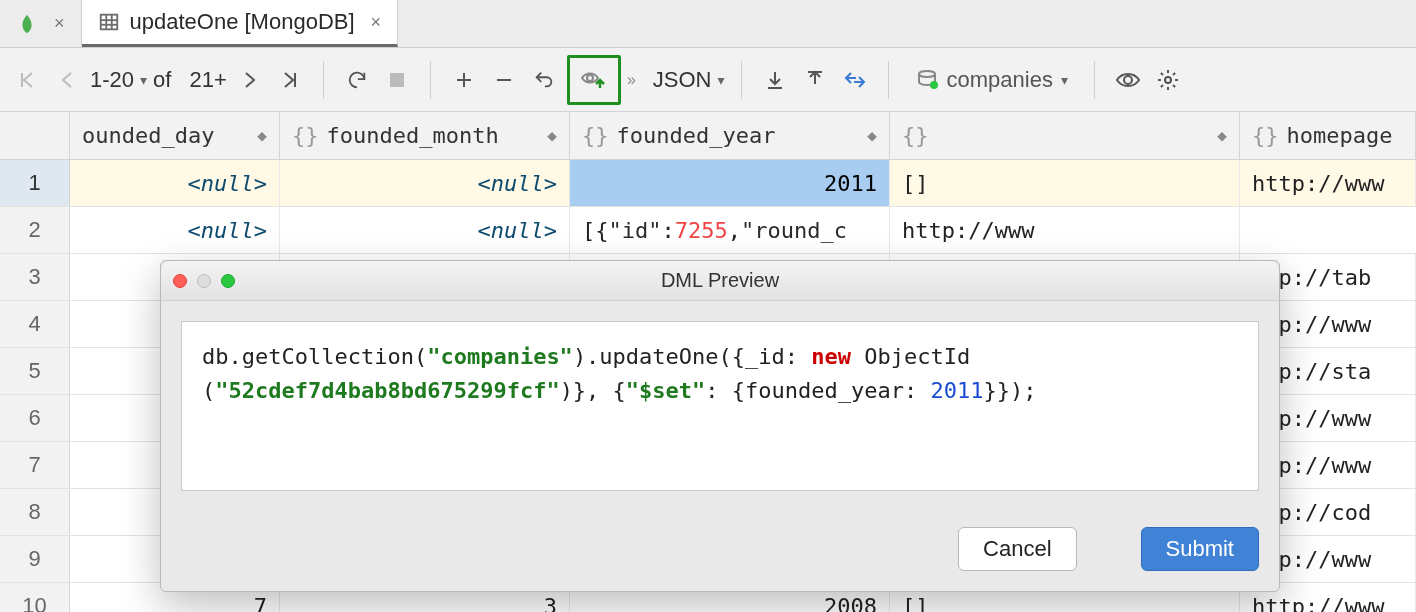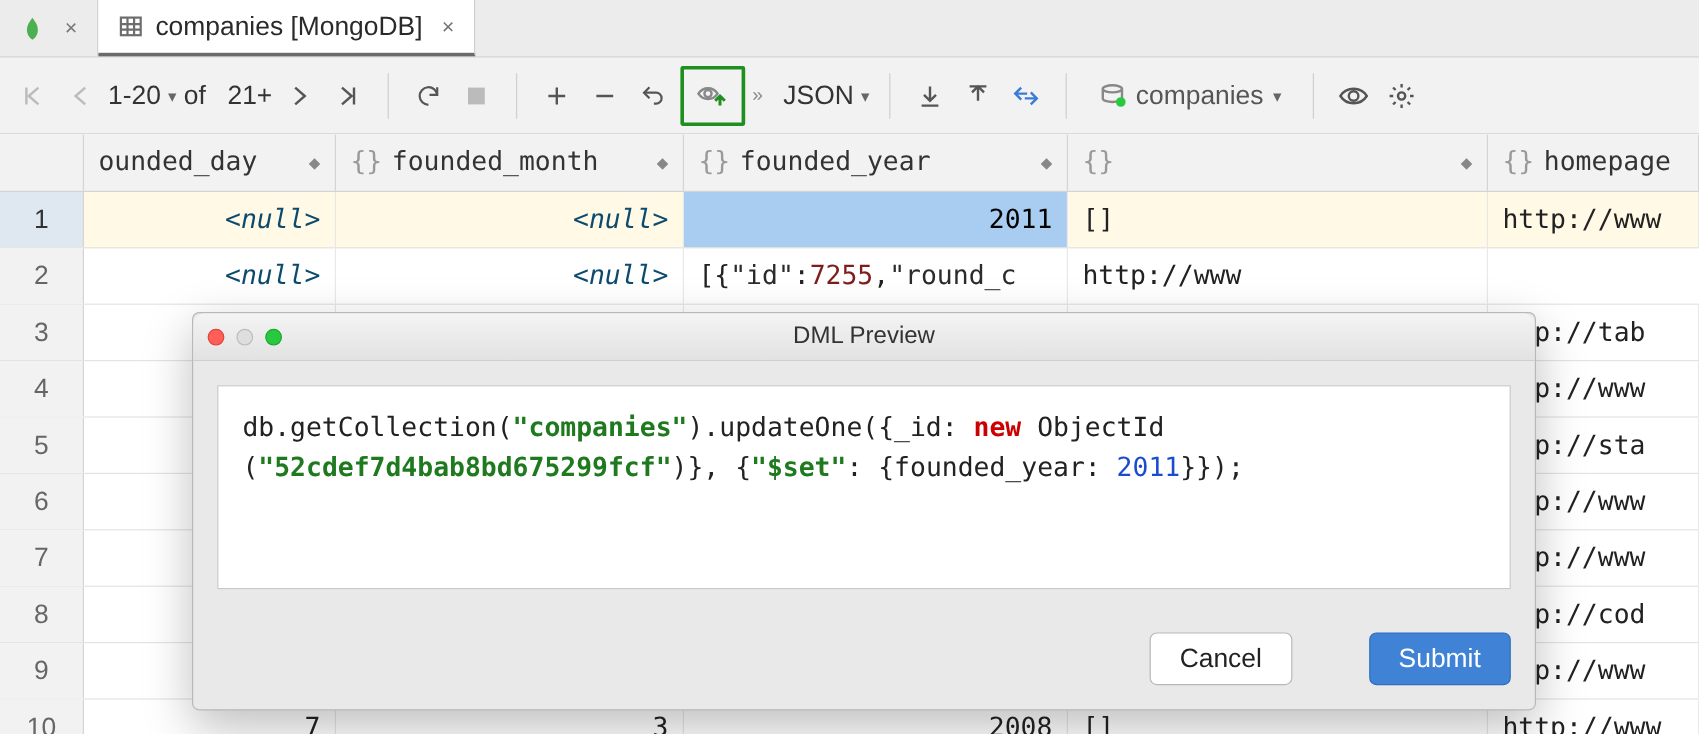--- a/index.html
+++ b/index.html
@@ -39,21 +39,21 @@
   .grid-row { height: 47px; border-bottom: 1px solid #e3e3e3; }
   .grid-row.edited { background: #fff9e6; }
   .rownum { display:flex; align-items:center; justify-content:center; background:#f2f2f2; border-right:1px solid #d4d4d4; font-size:22px; color:#666; }
   .grid-row.edited .rownum { background:#eef0f2; }
   .grid-row.selrow .rownum { background:#dfe7f0; color:#333; }
   .cell { display:flex; align-items:center; padding: 0 12px; border-right:1px solid #e8e8e8; font-family:"Menlo","Consolas",monospace; font-size:22px; color:#222; overflow:hidden; white-space:nowrap; }
   .cell.num { justify-content:flex-end; }
   .cell.null { color:#0c4a6e; font-style:italic; justify-content:flex-end; }
   .cell.selected { background:#a8cdf0; color:#000; }
   .cell .k { color:#2b2b2b; }
-  .cell .v-num { color:#7f1d1d; }
+  .cell .v-num { color:#ef4444; }
 
   
   .dialog-backdrop { position:absolute; left:160px; top:260px; width:1120px; background:#e9e9e9; border:1px solid #b8b8b8; border-radius:6px; box-shadow:0 14px 40px rgba(0,0,0,0.25); }
   .dlg-titlebar { height:40px; display:flex; align-items:center; padding:0 12px; border-bottom:1px solid #cfcfcf; background: linear-gradient(#f4f4f4,#e2e2e2); border-radius:10px 10px 0 0; position:relative; }
   .traffic { display:flex; gap:10px; }
   .tl { width:14px; height:14px; border-radius:50%; }
   .tl.red{background:#ff5f57;border:1px solid #e0443e;} .tl.yel{background:#dedede;border:1px solid #bcbcbc;} .tl.grn{background:#28c940;border:1px solid #17a82e;}
   .dlg-title { position:absolute; left:0; right:0; text-align:center; font-size:20px; color:#333; pointer-events:none; }
   .dlg-body { padding:20px; }
   .code-box { background:#fff; border:1px solid #c9c9c9; padding:18px 20px; font-family:"Menlo","Consolas",monospace; font-size:22px; line-height:1.55; color:#222; min-height:170px; }
@@ -81,21 +81,21 @@
     <div class="tab active">
       <span class="tab-icon">
         <svg viewBox="0 0 24 24">
             <rect x="3" y="4" width="18" height="16" fill="none" stroke="#6d6d6d" stroke-width="2"></rect>
             <line x1="3" y1="10" x2="21" y2="10" stroke="#6d6d6d" stroke-width="2"></line>
             <line x1="3" y1="15" x2="21" y2="15" stroke="#6d6d6d" stroke-width="2"></line>
             <line x1="9" y1="4" x2="9" y2="20" stroke="#6d6d6d" stroke-width="2"></line>
             <line x1="15" y1="4" x2="15" y2="20" stroke="#6d6d6d" stroke-width="2"></line>
           </svg>
       </span>
-      <span>companies [MongoDB]</span>
+      <span>updateOne [MongoDB]</span>
       <span class="close">×</span>
     </div>
   </div>
 
   <div class="toolbar">
     <div class="tb-btn disabled">
         <svg width="20" height="20" viewBox="0 0 20 20">
           <path d="M5 3v14M15 3l-8 7 8 7" fill="none" stroke="currentColor" stroke-width="2"></path>
         </svg>
       </div>

